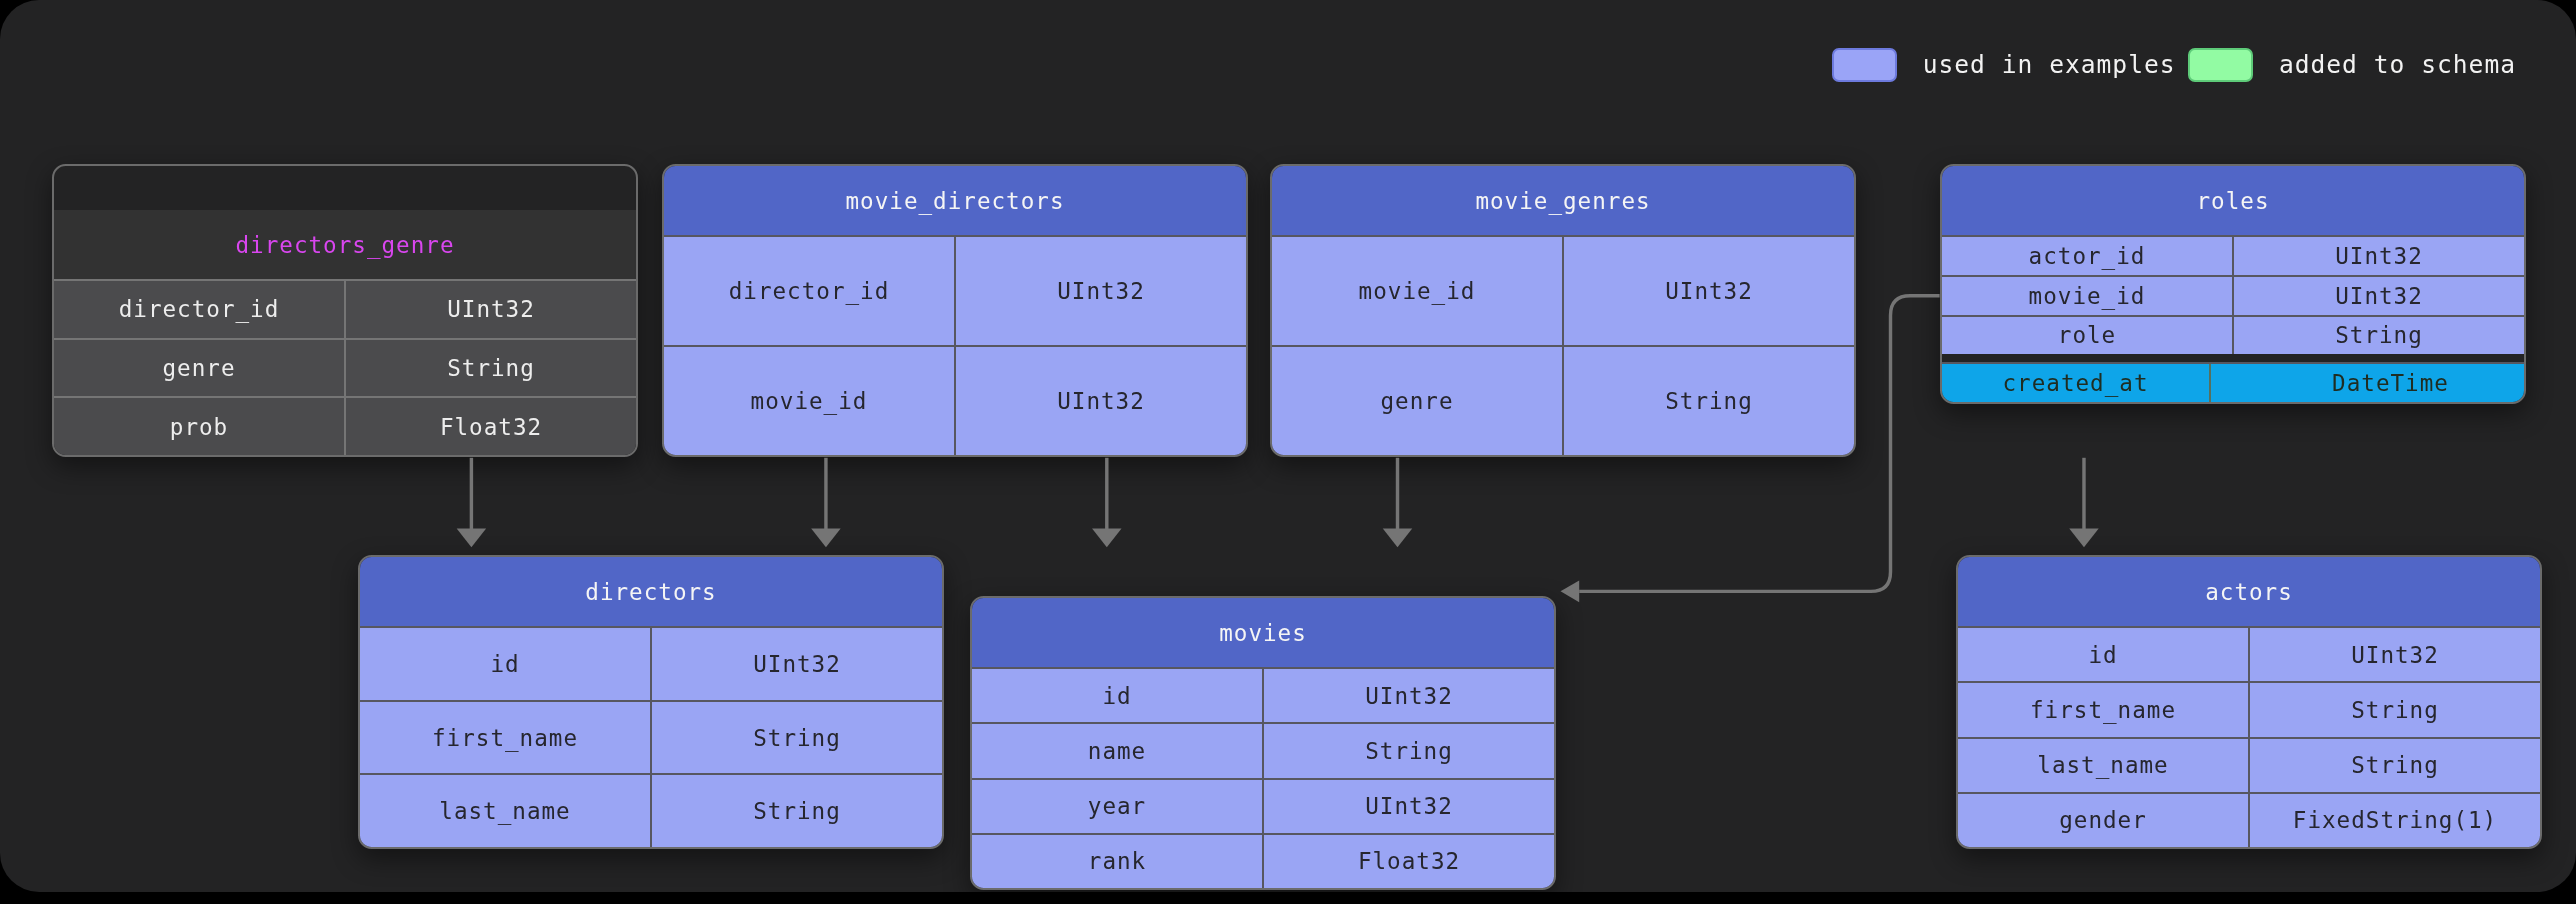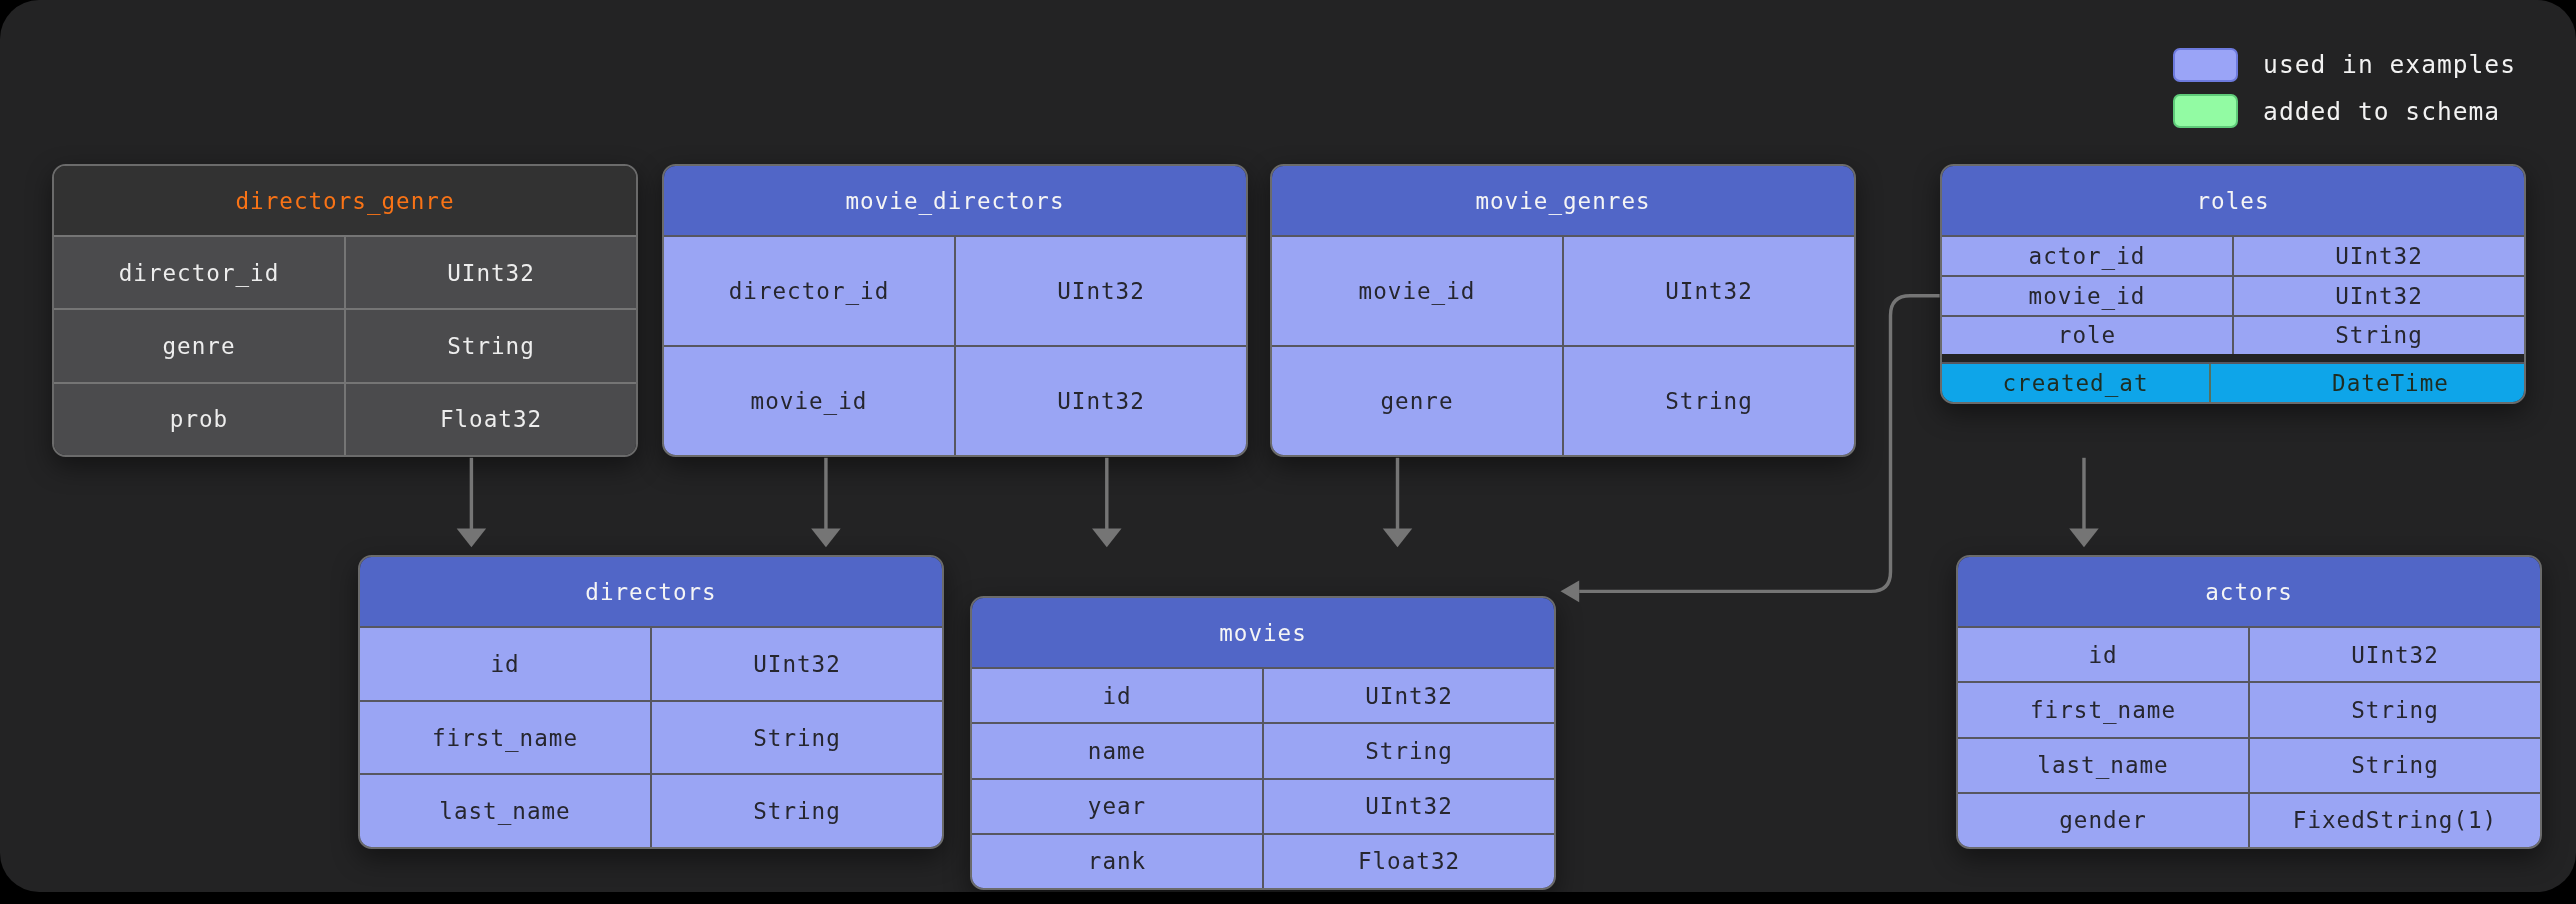--- a/index.html
+++ b/index.html
@@ -7,21 +7,21 @@
     width:2576px;height:904px;position:relative;overflow:hidden;
     font-family:"DejaVu Sans Mono", monospace;
   }
   .canvas{
     position:absolute;left:0;top:0;width:2576px;height:892px;
     background:#232324;border-radius:39px;
   }
   
   .legend{
     position:absolute;top:48px;right:60px;
-    display:flex;flex-direction:column;gap:12.8px;
+    display:flex;gap:12.8px;
   }
   .legend-row{display:flex;align-items:center;gap:25.5px;}
   .legend-swatch{
     width:61px;height:29.5px;border-radius:6.9px;flex:0 0 auto;
   }
   .legend-swatch.blue{background:#9aa4f7;border:2px solid #6d7ade;}
   .legend-swatch.green{background:#92fba3;border:2px solid #5ecb79;}
   .legend-label{
     color:#f2f2f2;font-size:24.6px;letter-spacing:1px;white-space:nowrap;
   }
@@ -40,21 +40,21 @@
   .t-cell{
     flex:1 1 50%;display:flex;align-items:center;justify-content:center;
     font-size:22.6px;letter-spacing:1px;
   }
   
   .table-node.blue .t-header{background:#5166c7;}
   .table-node.blue .t-row{background:#9aa5f4;border-top:2.9px solid #575760;}
   .table-node.blue .t-cell{color:#26262e;}
   .table-node.blue .t-cell.type{border-left:2.9px solid #575760;}
   
-  .table-node.muted .t-header{background:#323232;color:#f97316;}
+  .table-node.muted .t-header{background:#323232;color:#d946ef;margin-top:44px;}
   .table-node.muted .t-row{background:#4b4b4d;border-top:2.9px solid #757575;}
   .table-node.muted .t-cell{color:#ededed;}
   .table-node.muted .t-cell.type{border-left:2.9px solid #757575;}
   
   .table-node.blue .t-row.green{background:#0ea5e9;margin-top:8px;}
   .table-node.blue .t-row.green .t-cell{color:#1f2d22;}
   .table-node.blue .t-row.green .t-cell.type{border-left-color:#57705d;padding-left:46px;}
   
   svg.arrows{position:absolute;left:0;top:0;pointer-events:none;}
 </style>

